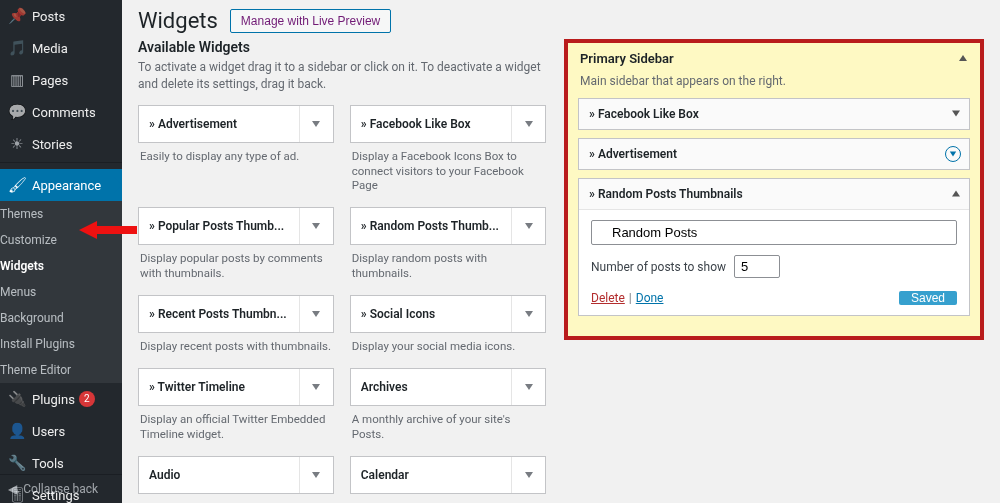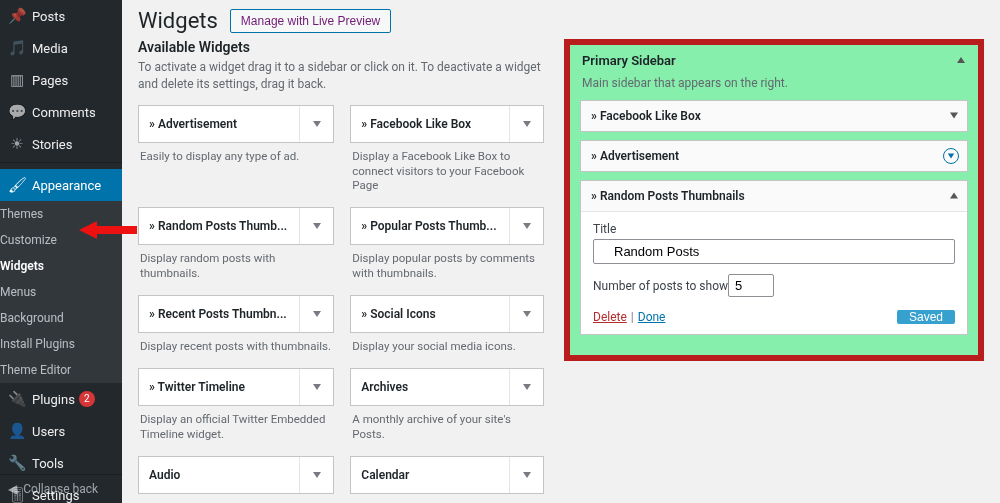--- a/index.html
+++ b/index.html
@@ -172,22 +172,22 @@
   }
   .widget-desc {
     font-size: 11.5px;
     color: #646970;
     margin-top: 6px;
     line-height: 1.3;
     padding: 0 2px;
   }
   
   .sb-panel {
-    border: 6px solid #b91c1c;
-    background: #86efac;
+    border: 4px solid #b91c1c;
+    background: #fef9c3;
   }
   .sb-head {
     display: flex;
     align-items: center;
     justify-content: space-between;
     padding: 8px 12px;
     cursor: pointer;
   }
   .sb-head h3 {
     font-size: 13px;
@@ -247,20 +247,21 @@
   .txt {
     width: 100%;
     border: 1px solid #8c8f94;
     border-radius: 2px;
     padding: 4px 20px;
     font-size: 13px;
   }
   .num-inline {
     display: flex;
     align-items: center;
+    gap: 8px;
   }
   .num-inline input {
     width: 46px;
     border: 1px solid #8c8f94;
     border-radius: 2px;
     padding: 3px 6px;
     font-size: 13px;
     text-align: left;
   }
   .actions-row {
@@ -389,43 +390,43 @@
           </div>
           <div class="widget-cell">
             <div class="widget-box">
               <div class="widget-title">» Facebook Like Box</div>
               <div class="chevron-caret">
                 <svg viewBox="0 0 10 10">
                   <polygon points="1,2 9,2 5,8" fill="#787c82"></polygon>
                 </svg>
               </div>
             </div>
-            <div class="widget-desc">Display a Facebook Like Box to connect visitors to your Facebook Page</div>
+            <div class="widget-desc">Display a Facebook Icons Box to connect visitors to your Facebook Page</div>
+          </div>
+          <div class="widget-cell">
+            <div class="widget-box">
+              <div class="widget-title">» Popular Posts Thumb...</div>
+              <div class="chevron-caret">
+                <svg viewBox="0 0 10 10">
+                  <polygon points="1,2 9,2 5,8" fill="#787c82"></polygon>
+                </svg>
+              </div>
+            </div>
+            <div class="widget-desc">Display popular posts by comments with thumbnails.</div>
           </div>
           <div class="widget-cell">
             <div class="widget-box">
               <div class="widget-title">» Random Posts Thumb...</div>
               <div class="chevron-caret">
                 <svg viewBox="0 0 10 10">
                   <polygon points="1,2 9,2 5,8" fill="#787c82"></polygon>
                 </svg>
               </div>
             </div>
             <div class="widget-desc">Display random posts with thumbnails.</div>
-          </div>
-          <div class="widget-cell">
-            <div class="widget-box">
-              <div class="widget-title">» Popular Posts Thumb...</div>
-              <div class="chevron-caret">
-                <svg viewBox="0 0 10 10">
-                  <polygon points="1,2 9,2 5,8" fill="#787c82"></polygon>
-                </svg>
-              </div>
-            </div>
-            <div class="widget-desc">Display popular posts by comments with thumbnails.</div>
           </div>
           <div class="widget-cell">
             <div class="widget-box">
               <div class="widget-title">» Recent Posts Thumbn...</div>
               <div class="chevron-caret">
                 <svg viewBox="0 0 10 10">
                   <polygon points="1,2 9,2 5,8" fill="#787c82"></polygon>
                 </svg>
               </div>
             </div>
@@ -526,21 +527,20 @@
             <div class="placed-head">
               <span class="ptitle">» Random Posts Thumbnails</span>
               <span class="pcaret up-tri">
                 <svg viewBox="0 0 10 10">
                     <polygon points="5,2 9,8 1,8" fill="#555"></polygon>
                   </svg>
               </span>
             </div>
             <div class="placed-form">
               <div class="form-row">
-                <label>Title</label>
                 <input class="txt" type="text" value="Random Posts" style="">
               </div>
               <div class="form-row num-inline">
                 <label style="display:inline;margin:0;">Number of posts to show</label>
                 <input type="text" value="5" style="">
               </div>
               <div class="actions-row">
                 <span class="del-done">
                   <a>Delete</a><span class="sep">|</span><a class="done">Done</a>
                 </span>

